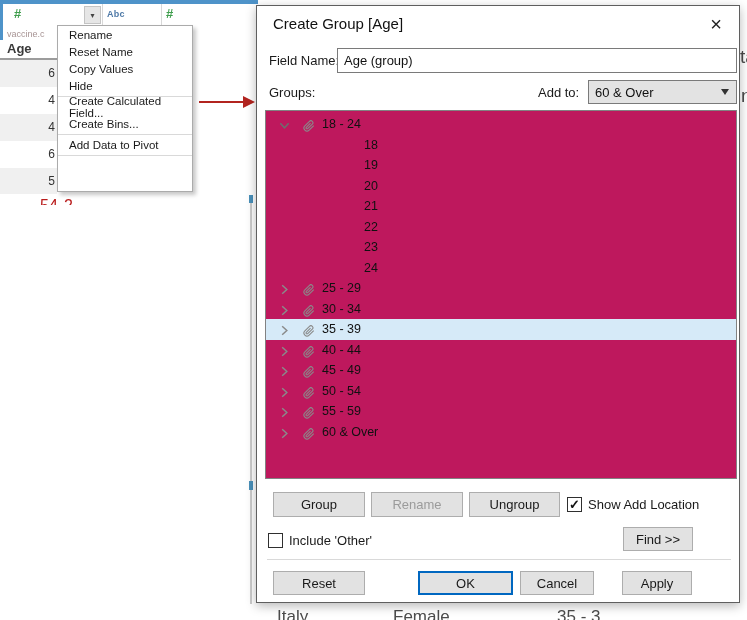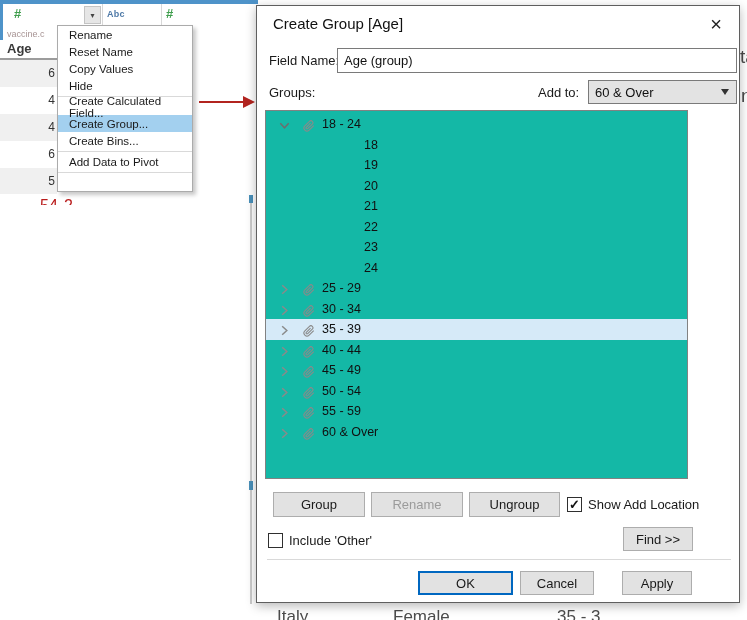--- a/index.html
+++ b/index.html
@@ -51,21 +51,21 @@
   .dlg-title { position:absolute; left:16px; top:9px; font-size:15px; color:#111; }
   .dlg-close { position:absolute; right:10px; top:5px; width:26px; height:26px; display:flex; align-items:center;
                justify-content:center; font-size:20px; font-weight:300; color:#222; cursor:default; }
   .lbl { position:absolute; font-size:13px; color:#1a1a1a; }
   .textbox { position:absolute; left:80px; top:42px; width:400px; height:25px; background:#fff;
              border:1px solid #7a7a7a; font-size:13px; color:#111; display:flex; align-items:center; padding-left:6px; }
   .combo { position:absolute; left:331px; top:74px; width:149px; height:24px; background:#e3e3e3;
            border:1px solid #7a7a7a; font-size:13px; color:#111; display:flex; align-items:center; padding-left:6px; }
   .combo .caret { position:absolute; right:7px; top:8px; width:0; height:0;
                   border-top:6px solid #333; border-left:4px solid transparent; border-right:4px solid transparent; }
-  .tree { position:absolute; left:8px; top:104px; width:423px; height:369px; background:#14b8a6; border:1px solid #828282; overflow:hidden; }
+  .tree { position:absolute; left:8px; top:104px; width:472px; height:369px; background:#be185d; border:1px solid #828282; overflow:hidden; }
   .trow { position:relative; height:20.5px; display:flex; align-items:center; }
   .trow.sel { background:var(--c-tree_selection); }
   .tr-chev { position:absolute; left:12px; top:4px; width:13px; height:13px; }
   .tr-clip { position:absolute; left:37px; top:4px; width:13px; height:13px; }
   .tr-label { position:absolute; font-size:12.5px; color:#111; white-space:nowrap; }
   .tr-label.group { left:56px; }
   .tr-label.child { left:98px; }
   .btn { position:absolute; background:#e2e2e2; border:1px solid #adadad; font-size:13px; color:#1a1a1a;
          display:flex; align-items:center; justify-content:center; }
   .btn.disabled { color:#9b9b9b; }
@@ -109,21 +109,20 @@
   <div class="vseg" style="top:195px; height:8px;"></div>
   <div class="vseg" style="top:481px; height:9px;"></div>
 
   <div class="menu" id="context-menu">
       <div class="menu-item">Rename</div>
       <div class="menu-item">Reset Name</div>
       <div class="menu-item">Copy Values</div>
       <div class="menu-item">Hide</div>
       <div class="menu-sep"></div>
       <div class="menu-item">Create Calculated Field...</div>
-      <div class="menu-item hl">Create Group...</div>
       <div class="menu-item">Create Bins...</div>
       <div class="menu-sep"></div>
       <div class="menu-item">Add Data to Pivot</div>
       <div class="menu-sep"></div>
     </div>
 
   <div class="arrow-line"></div>
   <div class="arrow-head"></div>
 
   <span class="frag frag-r" style="left:740px; top:46px;">ta</span>
@@ -257,18 +256,19 @@
     <div class="btn" style="left:212px; top:486px; width:91px; height:25px;">Ungroup</div>
     <div class="cb" style="left:310px; top:491px;">✓</div>
     <div class="lbl" style="left:331px; top:491px;">Show Add Location</div>
 
     <div class="cb" style="left:11px; top:527px;"></div>
     <div class="lbl" style="left:32px; top:527px;">Include 'Other'</div>
     <div class="btn" style="left:366px; top:521px; width:70px; height:24px;">Find &gt;&gt;</div>
 
     <div class="dlg-sep"></div>
 
+    <div class="btn" style="left:16px; top:565px; width:92px; height:24px;">Reset</div>
     <div class="btn default" style="left:161px; top:565px; width:95px; height:24px;">OK</div>
     <div class="btn" style="left:263px; top:565px; width:74px; height:24px;">Cancel</div>
     <div class="btn" style="left:365px; top:565px; width:70px; height:24px;">Apply</div>
   </div>
 
 </div>
 
 </body></html>

